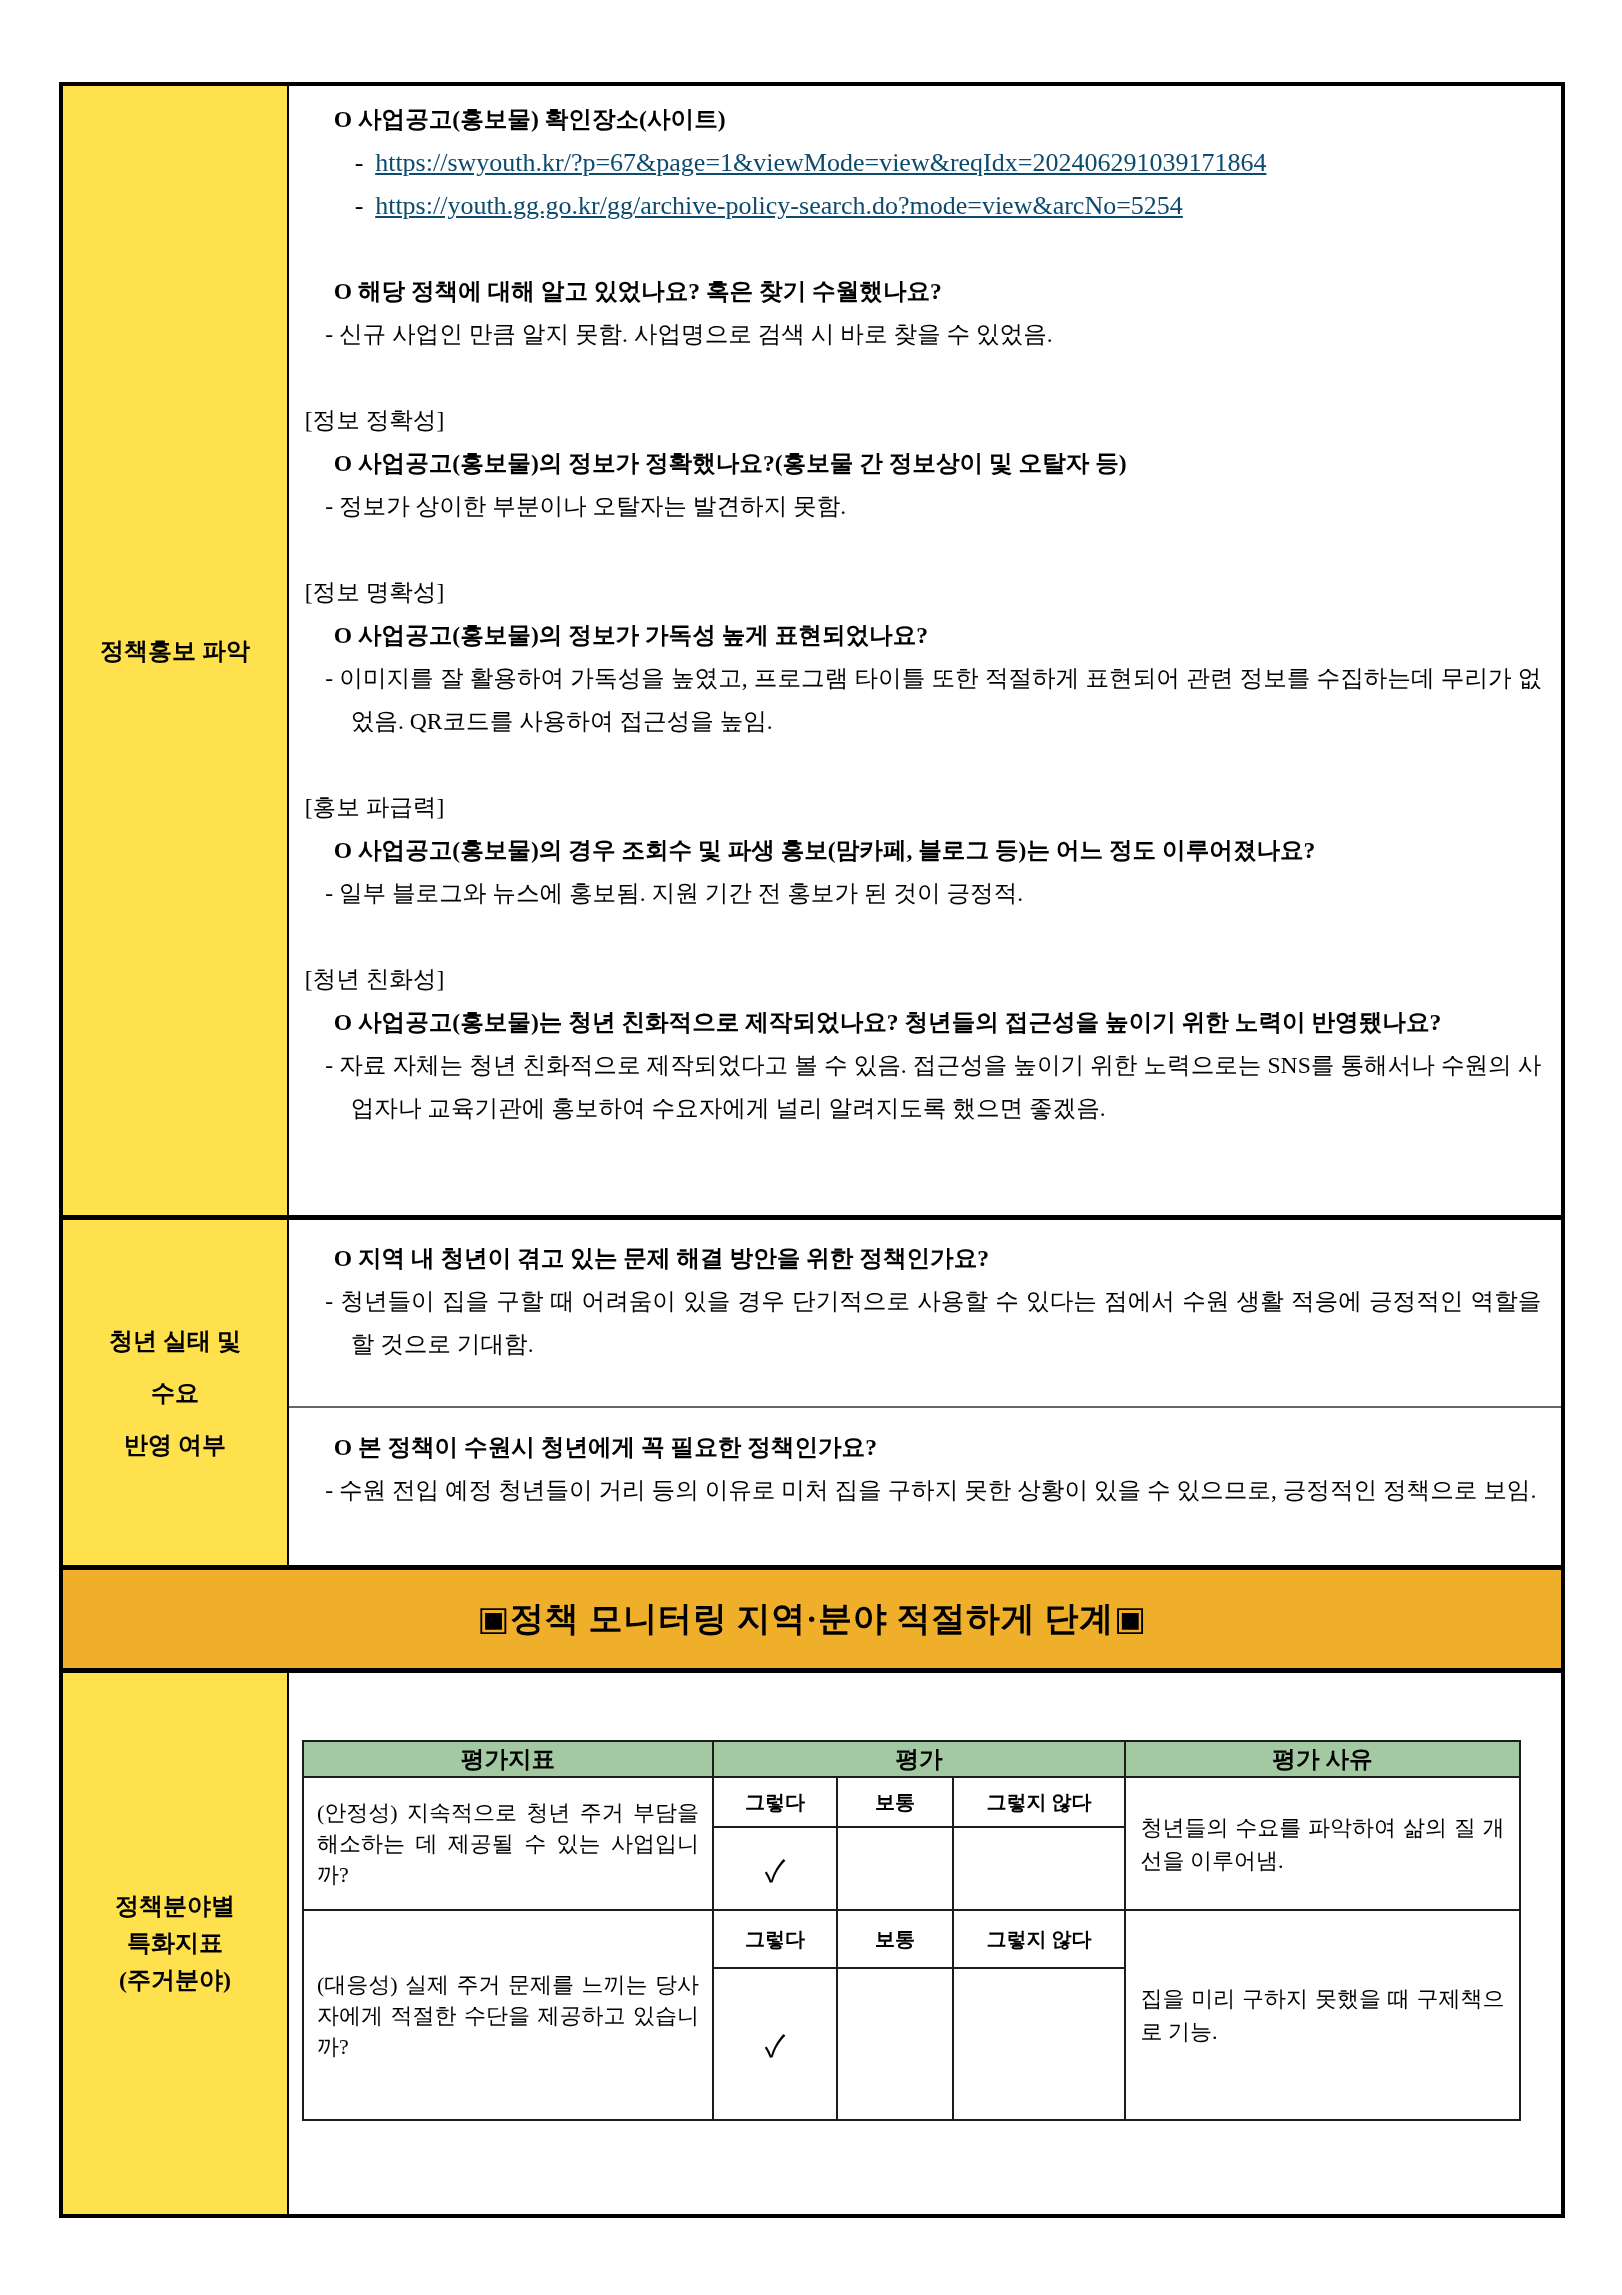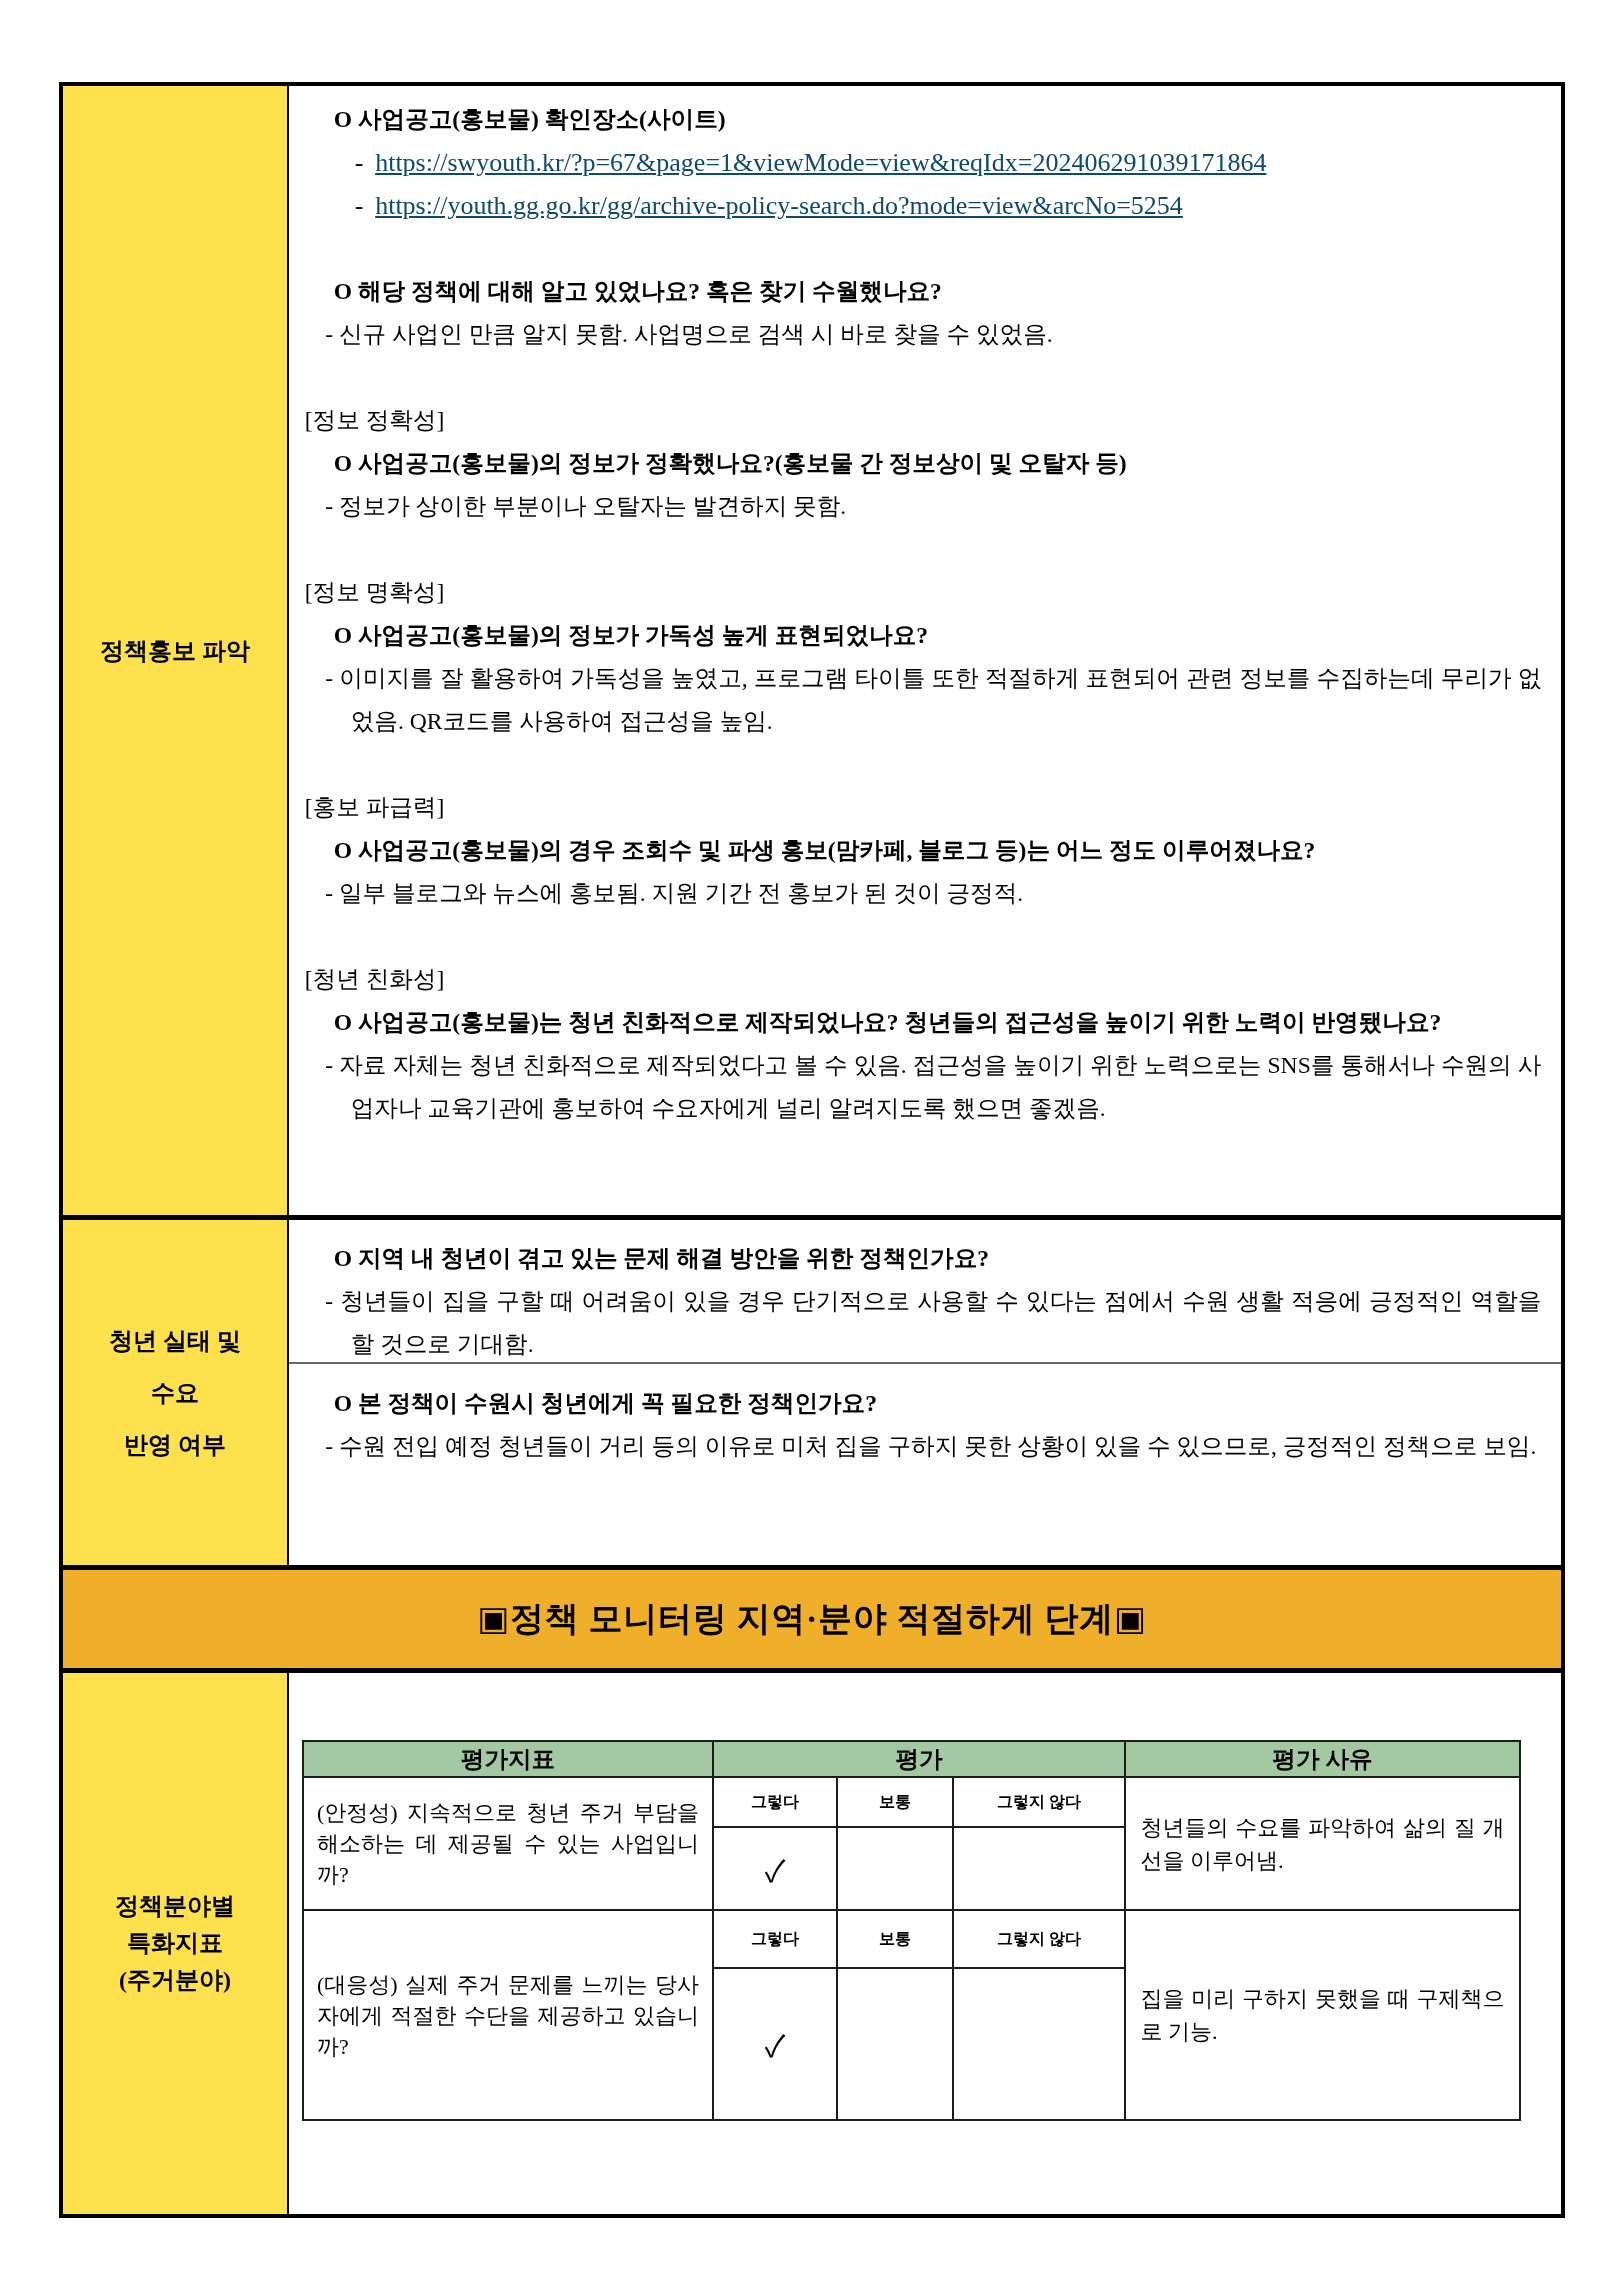--- a/index.html
+++ b/index.html
@@ -23,35 +23,35 @@
   .content { background:#fff; box-sizing:border-box; overflow:hidden; }
   .promo-pad { padding:11.8px 19.6px 0 15.7px; }
   .line { font-size:23.6px; line-height:43px; }
   .h  { }
   .q  { font-weight:700; margin-left:29px; text-align:justify; }
   .a  { padding-left:46px; text-indent:-25.5px; text-align:justify; }
   .sp { height:43px; }
   .linkline { padding-left:50px; font-size:26px; white-space:nowrap; overflow:hidden; }
   .dash { color:#000; margin-right:11.8px; }
   .url { color:#0c4a6e; text-decoration:underline; cursor:pointer; }
-  .sub1 { height:144px; border-bottom:2px solid #666; padding:17px 19.6px 0 15.7px; box-sizing:border-box; overflow:hidden; }
+  .sub1 { height:188px; border-bottom:2px solid #666; padding:17px 19.6px 0 15.7px; box-sizing:border-box; overflow:hidden; }
   .sub2 { padding:18.3px 19.6px 0 15.7px; overflow:hidden; }
   .banner {
     grid-column:1 / -1; background:#F0AF2B; border-bottom:5.2px solid #000; box-sizing:border-box;
     display:flex; align-items:center; justify-content:center;
     font-size:34px; font-weight:700; letter-spacing:0.7px;
   }
   .lab4 { line-height:37px; }
   table.special {
     border-collapse:collapse; table-layout:fixed;
     margin:67px 0 0 13px; width:1217px; font-size:22px;
   }
   table.special th, table.special td { border:2px solid #1c1c1c; box-sizing:border-box; }
   table.special thead th { background:#A3C9A3; height:23px; font-size:23.6px; font-weight:700; text-align:center; }
-  .scale-cell { height:50px; font-weight:700; text-align:center; font-size:16px; background:#fff; }
+  .scale-cell { height:50px; font-weight:700; text-align:center; font-size:20px; background:#fff; }
   .scale-r2 { height:58px; }
   .check-cell { text-align:center; vertical-align:middle; font-size:30px; }
   .check-r1 { height:83px; }
   .check-r2 { height:152px; }
   .indicator { text-align:justify; padding:0 13px; vertical-align:middle; line-height:31px; }
   .reason { text-align:justify; padding:0 14.4px; vertical-align:middle; line-height:33px; }
 </style>
 </head>
 <body>
 

